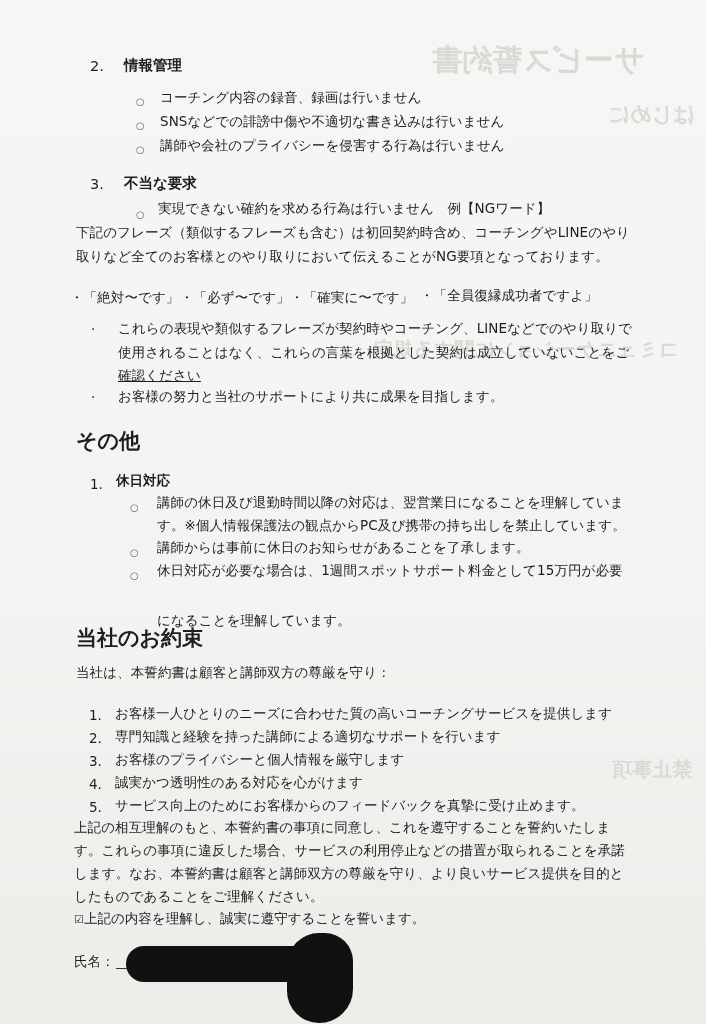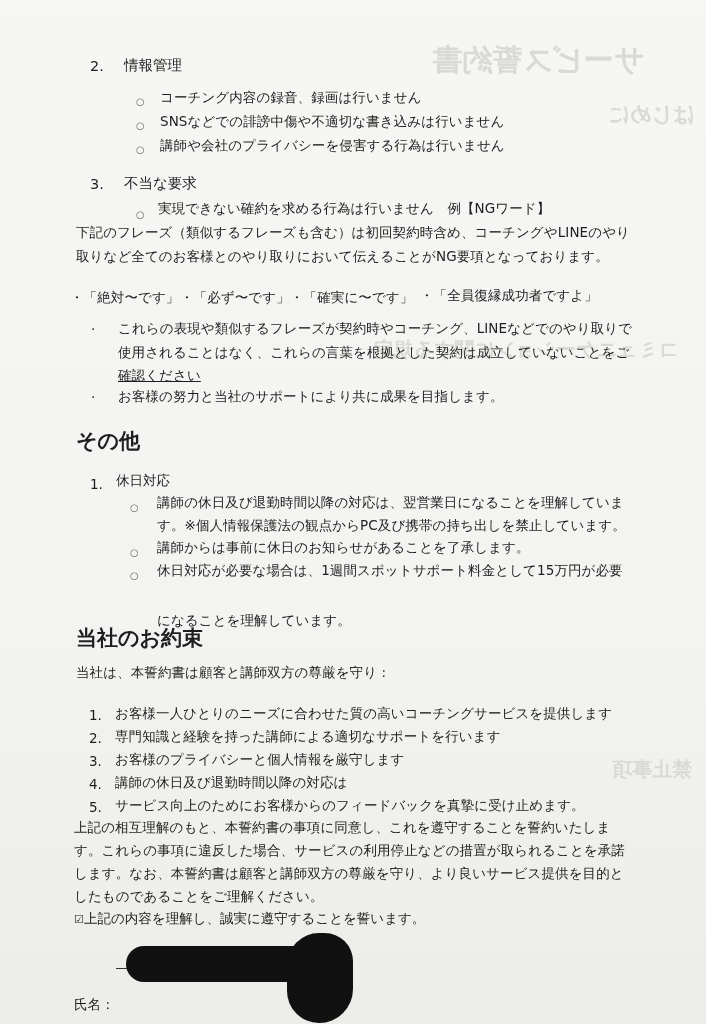--- a/index.html
+++ b/index.html
@@ -7,21 +7,21 @@
     width:706px; height:1024px; overflow:hidden;
     background:#f4f4f2;
     font-family:"DejaVu Sans", "Liberation Sans", sans-serif;
     color:#1e1e1e;
     position:relative;
   }
   .page { position:absolute; left:0; top:0; width:706px; height:1024px;
     background:linear-gradient(180deg,#f6f6f4 0%,#f3f3f1 60%,#ecece9 100%); }
   .ghost { position:absolute; color:#d9d9d6; transform:scaleX(-1); font-weight:bold; white-space:nowrap; }
   .abs { position:absolute; white-space:nowrap; }
-  .h-item { font-size:14.5px; font-weight:normal; }
+  .h-item { font-size:14.5px; font-weight:bold; }
   .txt { font-size:13.5px; letter-spacing:0.1px; }
   .bul { font-size:10px; color:#666; }
   .sec { font-size:21px; font-weight:bold; }
   .num { font-size:13.5px; }
   .serif { font-family:"DejaVu Serif", "Liberation Serif", serif; font-size:13.5px; }
   .redact { position:absolute; background:#111; }
 </style>
 </head>
 <body>
 
@@ -75,31 +75,31 @@
   <div class="abs sec" style="left:76px;top:624px;">当社のお約束</div>
   <div class="abs txt" style="left:76px;top:664px;">当社は、本誓約書は顧客と講師双方の尊厳を守り：</div>
 
   <div class="abs num" style="left:89px;top:707px;">1.</div>
   <div class="abs txt" style="left:115px;top:705px;">お客様一人ひとりのニーズに合わせた質の高いコーチングサービスを提供します</div>
   <div class="abs num" style="left:89px;top:730px;">2.</div>
   <div class="abs txt" style="left:115px;top:728px;">専門知識と経験を持った講師による適切なサポートを行います</div>
   <div class="abs num" style="left:89px;top:753px;">3.</div>
   <div class="abs txt" style="left:115px;top:751px;">お客様のプライバシーと個人情報を厳守します</div>
   <div class="abs num" style="left:89px;top:776px;">4.</div>
-  <div class="abs txt" style="left:115px;top:774px;">講師の休日及び退勤時間以降の対応は</div>
+  <div class="abs txt" style="left:115px;top:774px;">誠実かつ透明性のある対応を心がけます</div>
   <div class="abs num" style="left:89px;top:799px;">5.</div>
   <div class="abs txt" style="left:115px;top:797px;">サービス向上のためにお客様からのフィードバックを真摯に受け止めます。</div>
 
   <div class="abs txt" style="left:74px;top:819px;">上記の相互理解のもと、本誓約書の事項に同意し、これを遵守することを誓約いたしま</div>
   <div class="abs txt" style="left:74px;top:842px;">す。これらの事項に違反した場合、サービスの利用停止などの措置が取られることを承諾</div>
   <div class="abs txt" style="left:74px;top:865px;">します。なお、本誓約書は顧客と講師双方の尊厳を守り、より良いサービス提供を目的と</div>
   <div class="abs txt" style="left:74px;top:888px;">したものであることをご理解ください。</div>
 
   <div class="abs serif" style="left:74px;top:913px;font-size:11px;">☑</div>
   <div class="abs serif" style="left:84px;top:910px;">上記の内容を理解し、誠実に遵守することを誓います。</div>
 
-  <div class="abs serif" style="left:74px;top:996px;">氏名：</div>
+  <div class="abs serif" style="left:74px;top:953px;">氏名：</div>
   <div class="abs" style="left:116px;top:968px;width:20px;height:1px;background:#333;"></div>
   <div>
     <div class="redact" style="left:126px;top:946px;width:196px;height:36px;border-radius:18px;"></div>
     <div class="redact" style="left:287px;top:933px;width:66px;height:90px;border-radius:34px 30px 36px 34px;"></div>
   </div>
 </div>
 
 </body></html>

